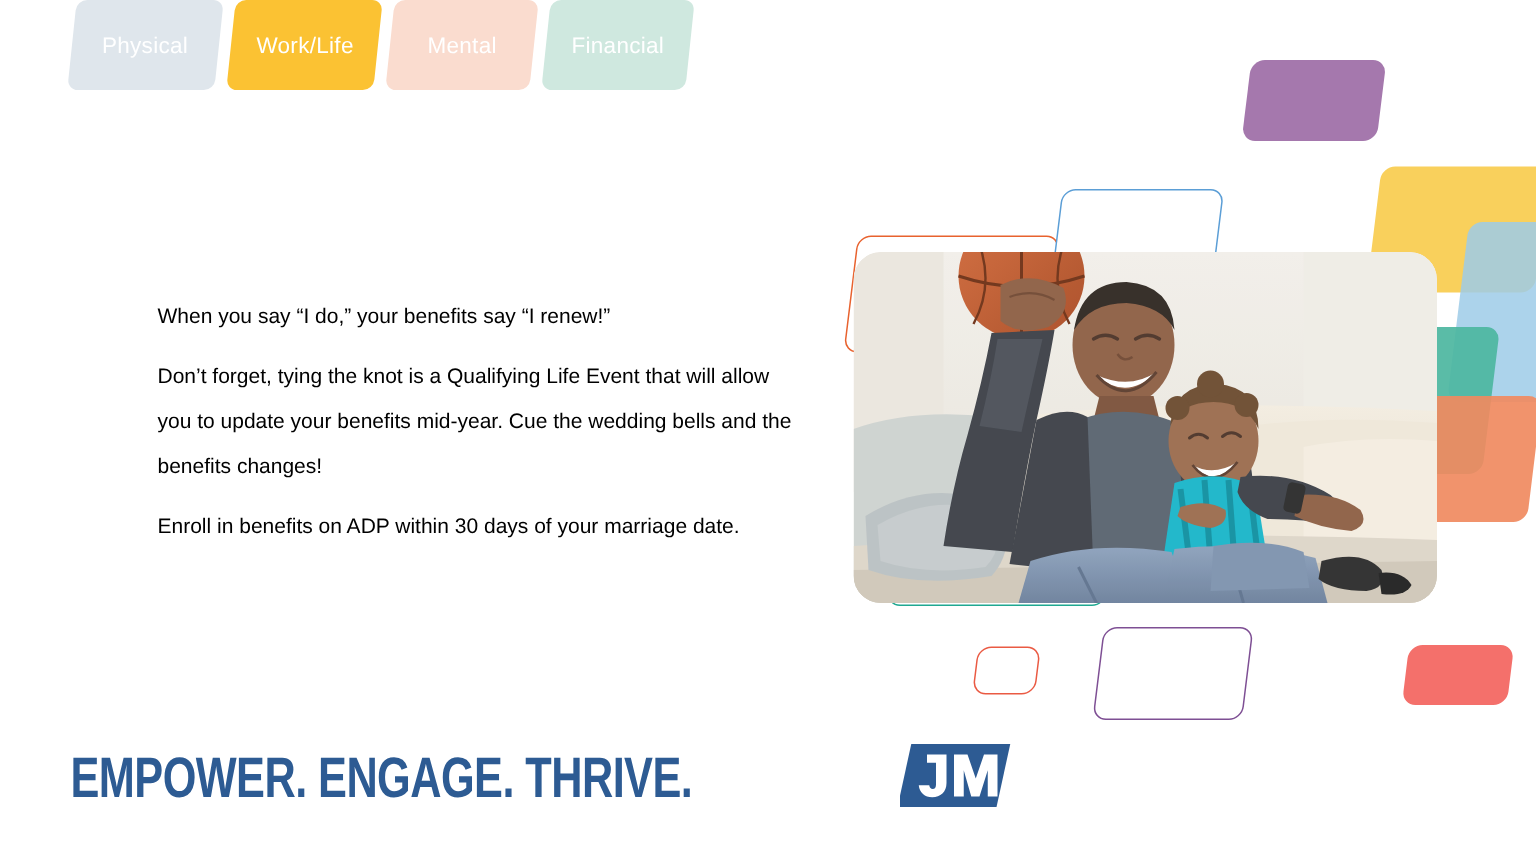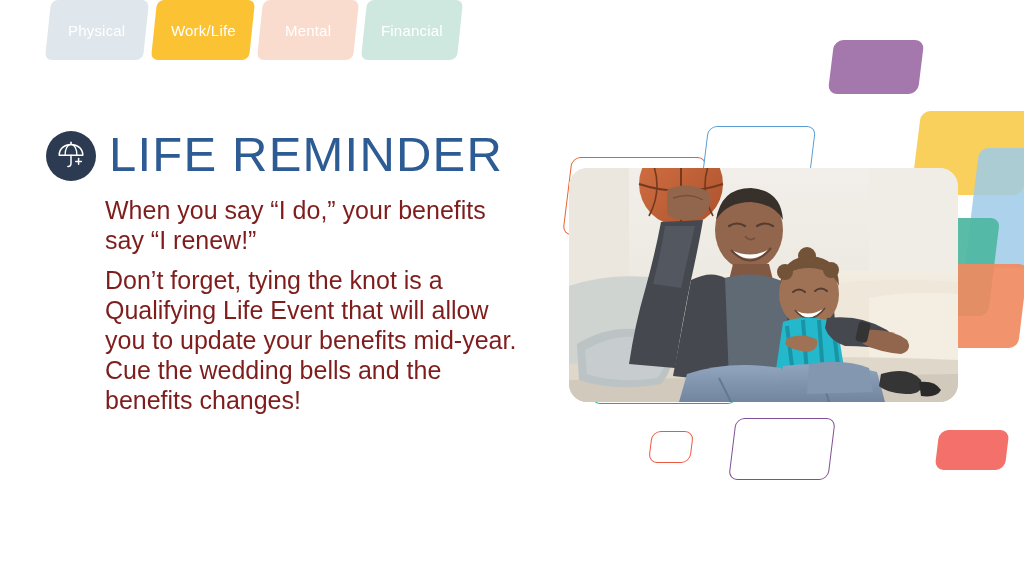--- a/index.html
+++ b/index.html
@@ -84,23 +84,23 @@
     top: -2px;
   }
 
   #body-copy {
     position: absolute;
     left: 105px;
     top: 195px;
     width: 425px;
   }
   .para {
-    font-size: 25px;
+    font-size: 14px;
     line-height: 30px;
-    color: #7f1d1d;
+    color: #000000;
     font-weight: 400;
   }
   .para + .para { margin-top: 10px; }
   .para.spaced { }
 
   
   #footer {
     position: absolute;
     left: 47px;
     top: 492px;
@@ -162,39 +162,41 @@
       <span class="tab-label">Work/Life</span>
     </div>
     <div class="tab t2">
       <span class="tab-label">Mental</span>
     </div>
     <div class="tab t3">
       <span class="tab-label">Financial</span>
     </div>
   </div>
 
-  <div id="headline-row">
-    <div id="umbrella-badge">
-      <svg width="30" height="30" viewBox="0 0 30 30" aria-hidden="true">
-        <path d="M3.2 14.2 C3.2 7.8 8.4 3.4 15 3.4 C21.6 3.4 26.8 7.8 26.8 14.2 Z" fill="none" stroke="#ffffff" stroke-width="1.5" stroke-linejoin="round"></path>
-        <path d="M9.1 14.2 C9.1 7.8 11.6 3.4 15 3.4 C18.4 3.4 20.9 7.8 20.9 14.2" fill="none" stroke="#ffffff" stroke-width="1.3"></path>
-        <line x1="15" y1="1.2" x2="15" y2="3.4" stroke="#ffffff" stroke-width="1.5" stroke-linecap="round"></line>
-        <path d="M15 14.2 L15 22.6 C15 24.6 13.5 25.8 11.9 25.4" fill="none" stroke="#ffffff" stroke-width="1.5" stroke-linecap="round"></path>
-        <line x1="22.6" y1="17.6" x2="22.6" y2="23.2" stroke="#ffffff" stroke-width="1.5" stroke-linecap="round"></line>
-        <line x1="19.8" y1="20.4" x2="25.4" y2="20.4" stroke="#ffffff" stroke-width="1.5" stroke-linecap="round"></line>
-      </svg>
-    </div>
-    <div id="page-title">LIFE REMINDER</div>
-  </div>
 
   <div id="body-copy">
     <p class="para">When you say “I do,” your benefits say “I renew!”</p>
     <p class="para spaced">Don’t forget, tying the knot is a Qualifying Life Event that will allow you to update your benefits mid-year. Cue the wedding bells and the benefits changes!</p>
+    <p class="para spaced">Enroll in benefits on ADP within 30 days of your marriage date.</p>
   </div>
 
+  <div id="footer">
+    <div id="tagline">EMPOWER. ENGAGE. THRIVE.</div>
+    <div id="jm-logo">
+      <svg width="78" height="50" viewBox="0 0 78 50" aria-hidden="true">
+        <path d="M8 4 L74 4 L70 46 L4 46 Z" fill="#2d5b93" transform="skewX(-7)"></path>
+        <g fill="#ffffff">
+          <path d="M31 11 L31 30 C31 36 27 39.5 21.5 39.5 C16.5 39.5 13 36.5 12.5 31.5 L19.5 31.5
+                   C19.8 33.2 20.6 34 21.8 34 C23.2 34 24 33 24 31 L24 16.5 L18 16.5 L18 11 Z"></path>
+          <path d="M36 39 L36 11 L45 11 L50.5 27 L56 11 L65 11 L65 39 L58.5 39 L58.5 21.5 L53 39
+                   L47.5 39 L42.5 21.5 L42.5 39 Z"></path>
+        </g>
+      </svg>
+    </div>
+  </div>
 
   <div id="art">
 
     <div class="shape" style="left:286px; top:40px; width:90px; height:54px; background:#a578ad;"></div>
 
     <div class="shape" style="left:371px; top:111px; width:112px; height:84px; background:#f9d05c;"></div>
 
     <div class="shape" style="left:427px; top:148px; width:70px; height:120px; background:#9ecbe8; opacity:0.85;"></div>
 
     <div class="shape" style="left:301px; top:218px; width:148px; height:98px; background:#4cb6a0; opacity:0.92;"></div>

